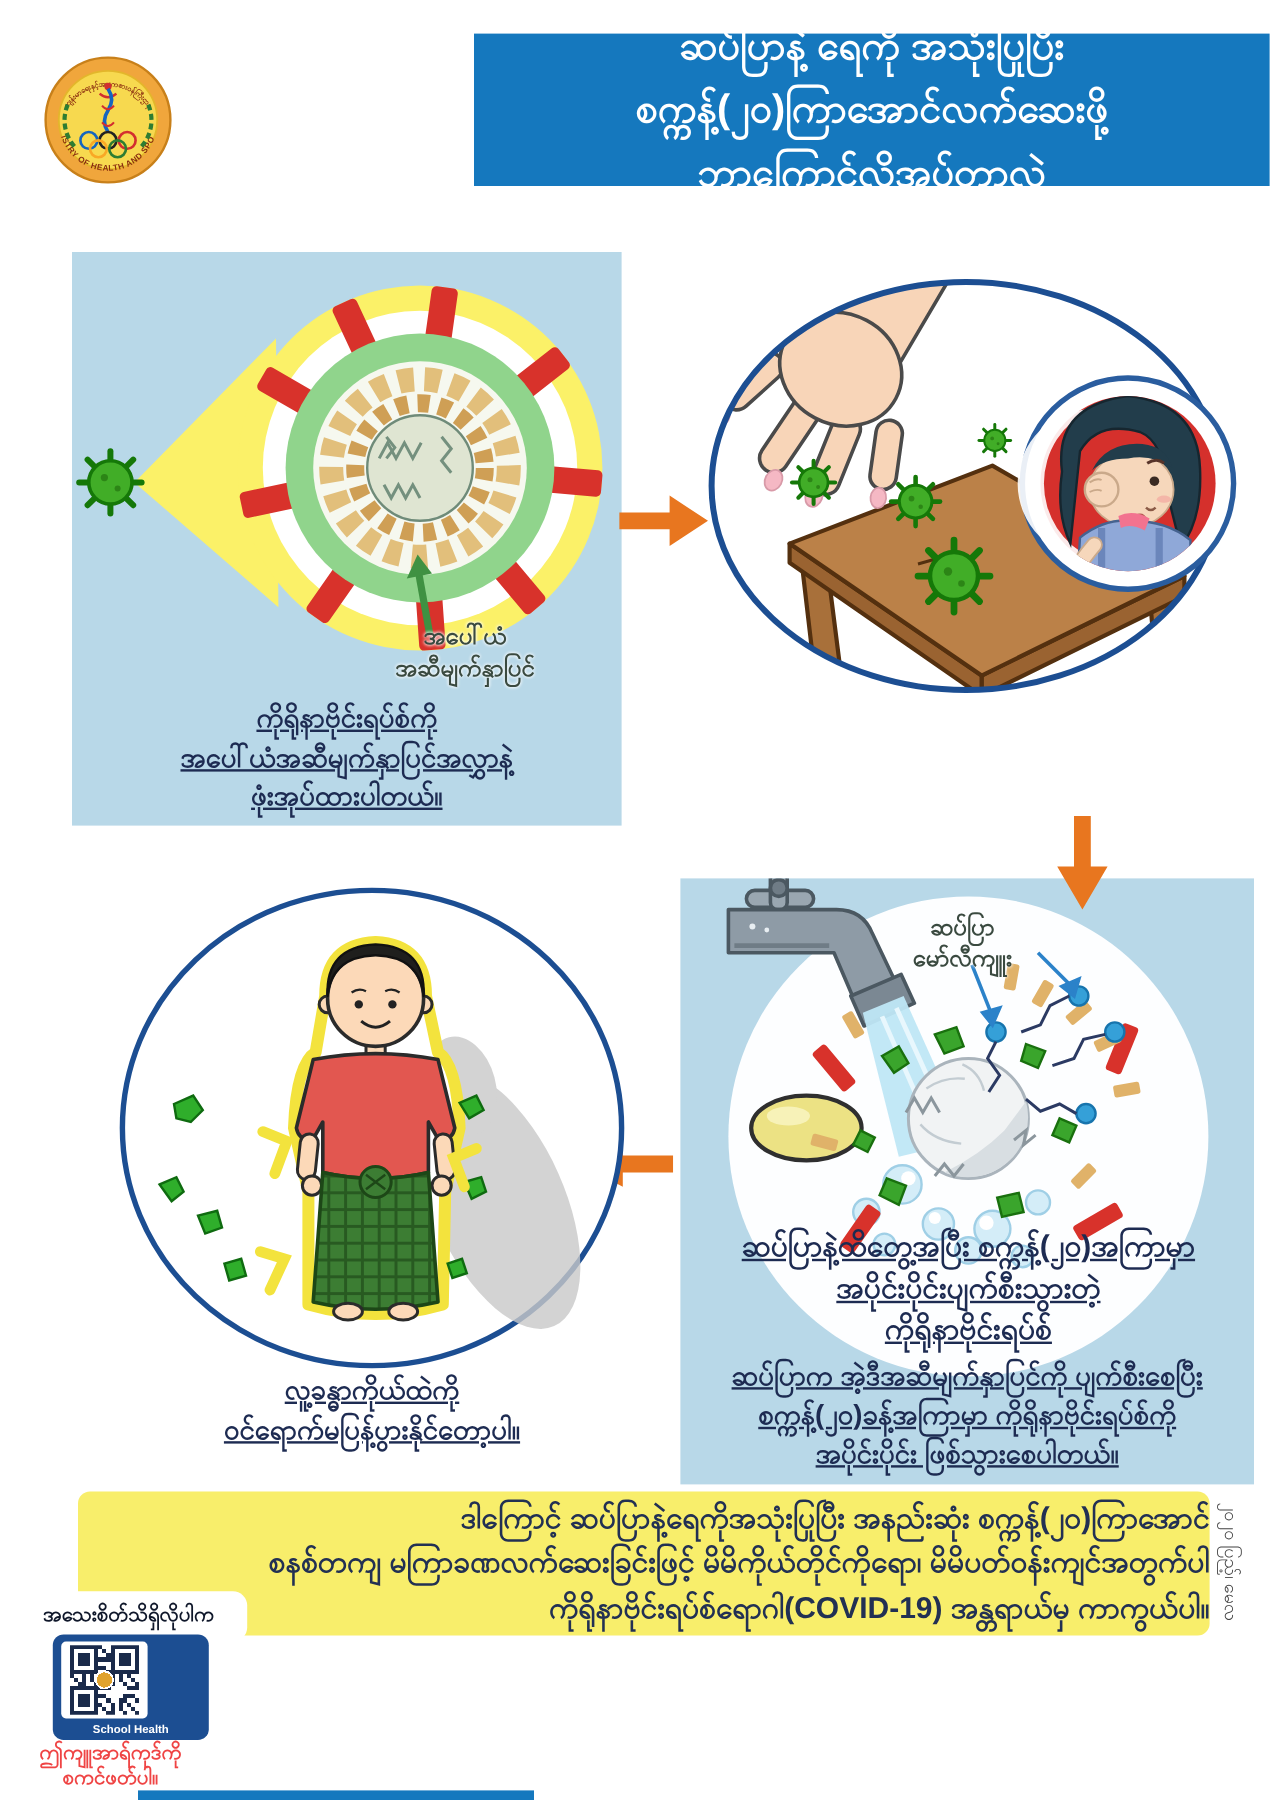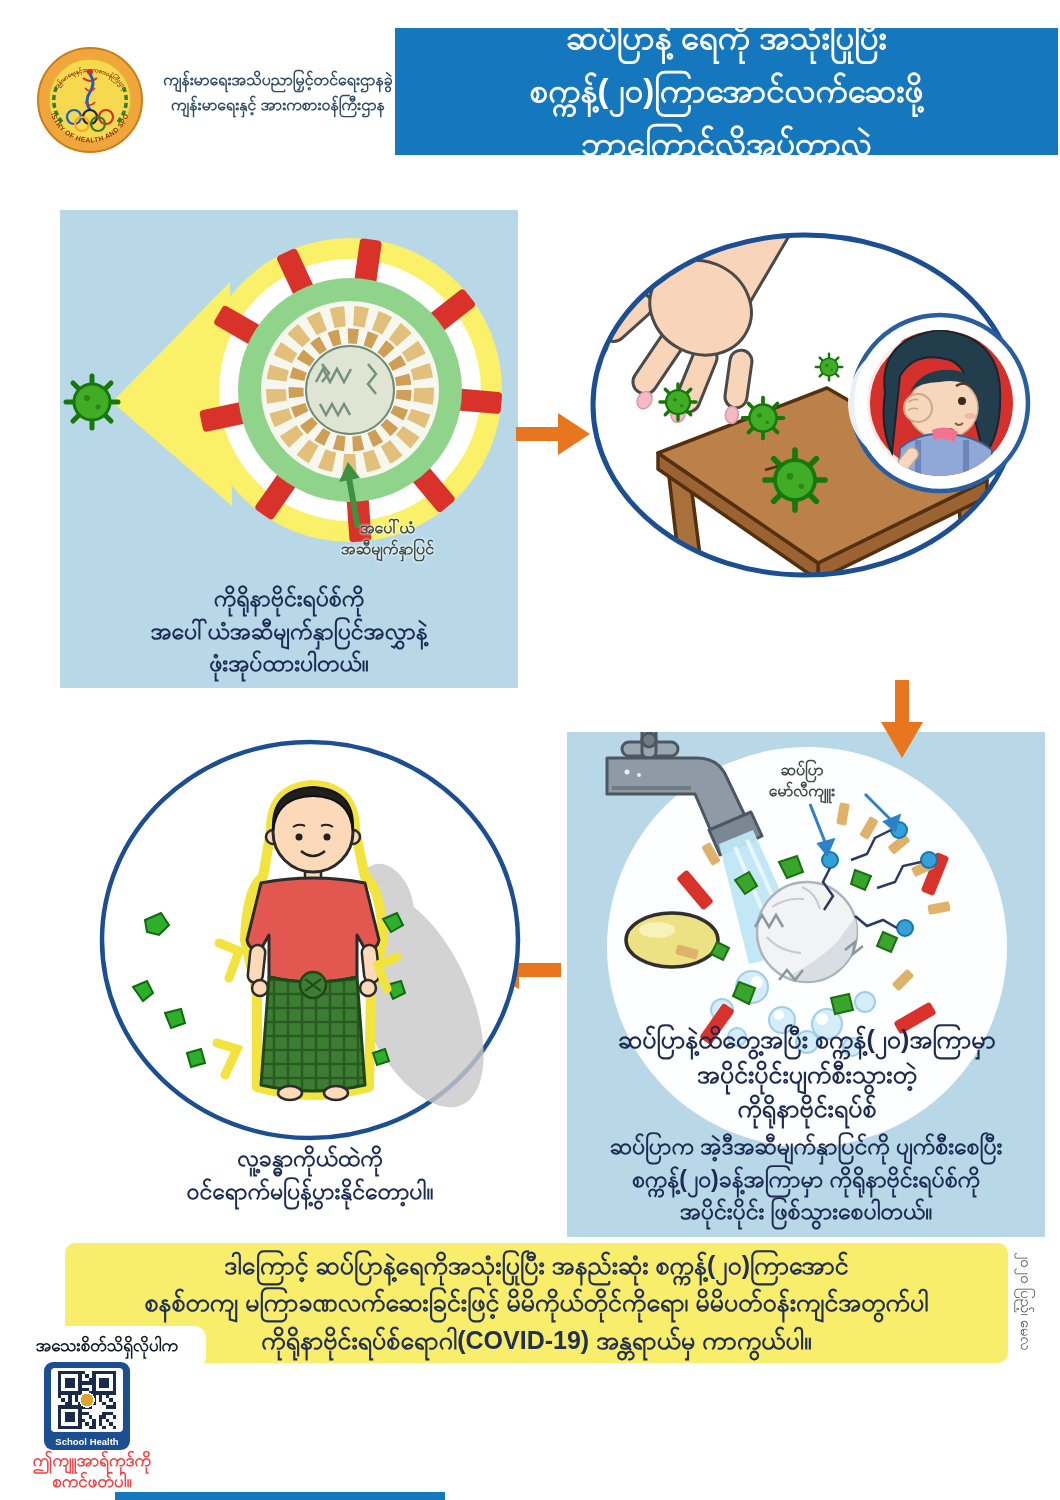--- a/index.html
+++ b/index.html
@@ -8,32 +8,32 @@
   .abs{position:absolute;}
   
   .title-box{left:395px;top:28px;width:663px;height:127px;background:#1578be;
              display:flex;flex-direction:column;justify-content:center;align-items:center;}
   .title-line{color:#ffffff;font-weight:bold;font-size:33px;line-height:1.6;white-space:nowrap;}
   .ministry{left:152px;top:68px;width:252px;text-align:center;color:#2f4b63;font-weight:bold;
             font-size:16px;line-height:1.55;}
   .ministry div{white-space:nowrap;}
   
   .panel-bg{background:#b8d8e8;}
-  .caption{font-weight:bold;color:#1d2b52;text-align:center;}
+  .caption{font-weight:bold;color:#1d2b52;text-align:center;text-decoration:underline;}
   .cap-lg div{font-size:23px;line-height:1.42;white-space:nowrap;}
   .cap-md div{font-size:25px;line-height:1.38;white-space:nowrap;}
-  .small-label{font-size:16px;line-height:1.3;font-weight:bold;color:#3a4a40;text-align:center;
+  .small-label{font-size:20px;line-height:1.3;font-weight:bold;color:#3a4a40;text-align:center;
                text-shadow:0 0 3px #fff,0 0 3px #fff;}
   
   .summary-box{left:65px;top:1243px;width:943px;height:120px;background:#f8ee6b;border-radius:10px;
-               display:flex;flex-direction:column;justify-content:center;align-items:center;}
+               display:flex;flex-direction:column;justify-content:center;align-items:flex-end;}
   .summary-box div{font-size:25px;font-weight:bold;color:#223053;line-height:1.5;white-space:nowrap;}
   .qr-prompt-panel{left:0px;top:1326px;width:206px;height:42px;background:#ffffff;border-radius:12px;}
   .qr-prompt{left:12px;top:1334px;width:190px;text-align:center;color:#0f172a;font-weight:bold;font-size:17px;}
-  .qr-card{left:44px;top:1362px;width:86px;height:88px;background:#1c4e92;border-radius:9px;}
+  .qr-card{left:44px;top:1362px;width:86px;height:88px;background:#1c4e92;border-radius:9px;padding-left:44px;}
   .qr-white{position:absolute;left:7px;top:6px;width:72px;height:64px;background:#ffffff;border-radius:4px;
             display:flex;align-items:center;justify-content:center;}
   .qr-label{position:absolute;left:0;bottom:3px;width:100%;text-align:center;color:#ffffff;font-size:9.5px;font-weight:bold;}
   .qr-instruction{left:2px;top:1450px;width:180px;text-align:center;color:#ef4444;font-weight:bold;
                   font-size:17px;line-height:1.25;}
   .date-vertical{left:1036px;top:1252px;transform:rotate(90deg);transform-origin:0 0;
                  font-size:15px;color:#444444;white-space:nowrap;}
   .bottom-strip{left:115px;top:1492px;width:330px;height:8px;background:#1578be;}
 </style>
 </head>
@@ -62,24 +62,20 @@
     </g>
     <g fill="none" stroke-width="2.2">
       <circle cx="-16" cy="17" r="7" stroke="#1565c0"></circle>
       <circle cx="0" cy="17" r="7" stroke="#222222"></circle>
       <circle cx="16" cy="17" r="7" stroke="#d32f2f"></circle>
       <circle cx="-8" cy="24" r="7" stroke="#f9a825"></circle>
       <circle cx="8" cy="24" r="7" stroke="#2e7d32"></circle>
     </g>
   </svg>
 
-  <div class="abs ministry">
-    <div>ကျန်းမာရေးအသိပညာမြှင့်တင်ရေးဌာနခွဲ</div>
-    <div>ကျန်းမာရေးနှင့် အားကစားဝန်ကြီးဌာန</div>
-  </div>
 
   <div class="abs title-box">
     <div class="title-line">ဆပ်ပြာနဲ့ ရေကို အသုံးပြုပြီး</div>
     <div class="title-line">စက္ကန့်(၂၀)ကြာအောင်လက်ဆေးဖို့</div>
     <div class="title-line">ဘာကြောင့်လိုအပ်တာလဲ</div>
   </div>
 
   <div class="abs panel-bg" style="left:60px;top:210px;width:458px;height:478px;">
     <svg width="458" height="478">
 

